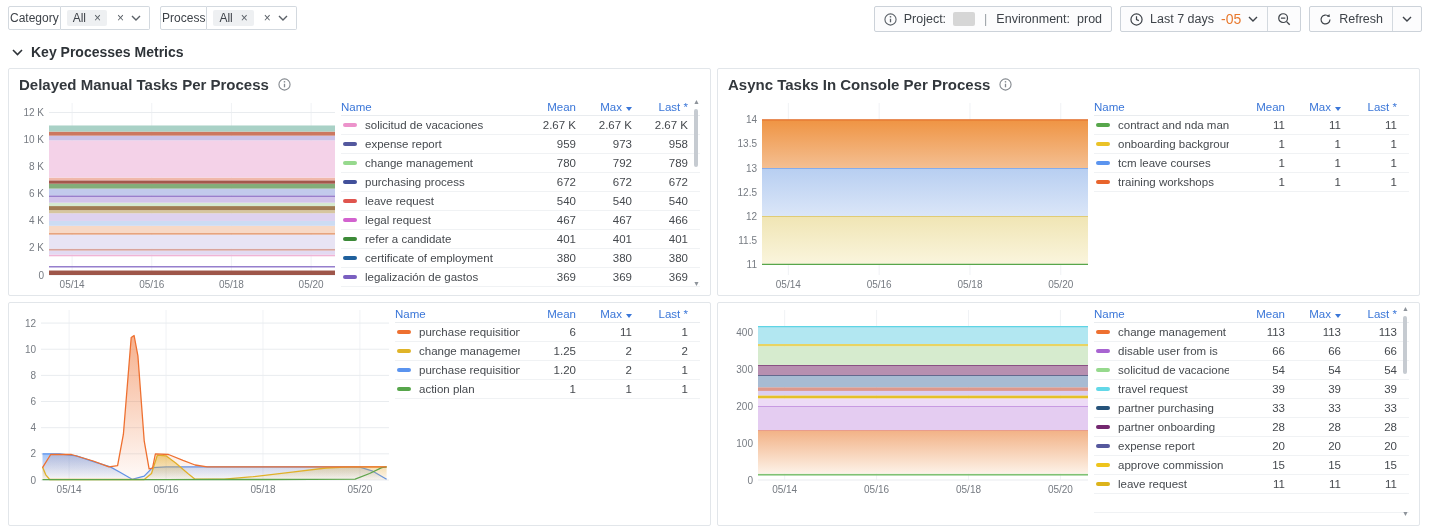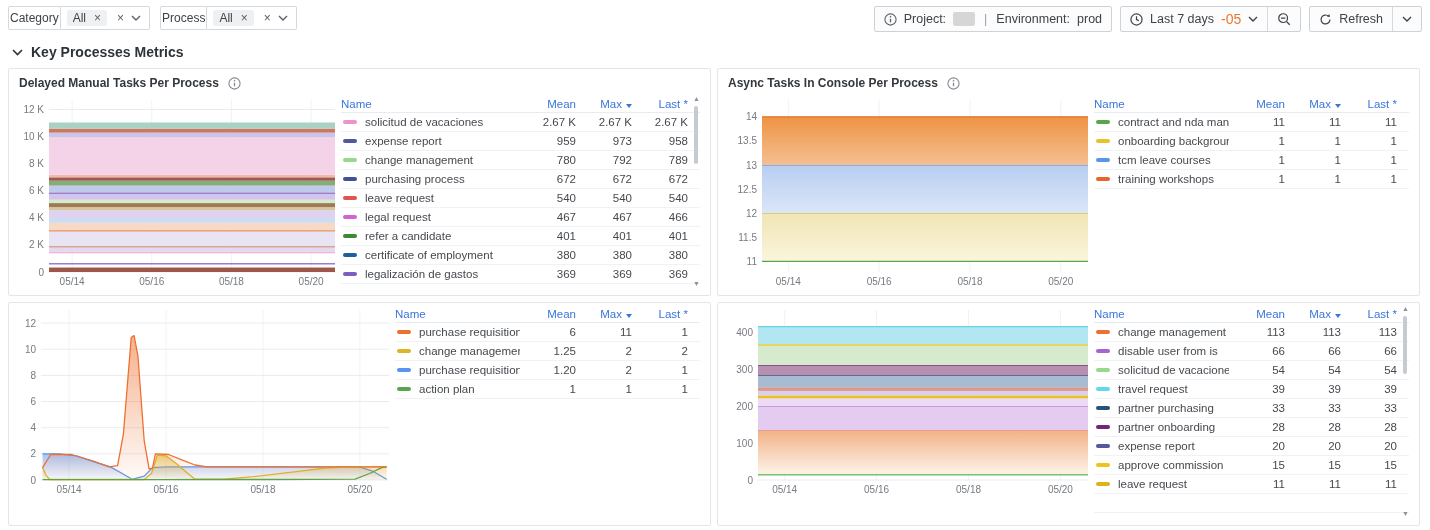--- a/index.html
+++ b/index.html
@@ -20,21 +20,21 @@
   .tb-seg + .tb-seg{border-left:1px solid #d3d9df;}
   .tz{color:#e8792e;font-size:14px;}
   .redact{display:inline-block;width:22px;height:14px;background:#d6d6d6;border-radius:2px;}
   .pipe{color:#9aa0a6;margin:0 2px;}
   .icon{display:inline-flex;align-items:center;}
   
   .section-head{display:flex;align-items:center;gap:8px;padding:10px 8px 8px 12px;font-size:14px;font-weight:700;color:#2e3338;}
   
   .grid{display:grid;grid-template-columns:703px 703px;grid-template-rows:228px 224px;gap:6px;padding:0 8px;}
   .panel{border:1px solid #e2e6ea;border-radius:2px;background:#fff;overflow:hidden;display:flex;flex-direction:column;}
-  .panel-head{display:flex;align-items:center;gap:9px;padding:7px 10px 3px;font-size:12px;font-weight:700;color:#33383d;}
+  .panel-head{display:flex;align-items:center;gap:9px;padding:7px 10px 3px;font-size:15px;font-weight:700;color:#33383d;}
   .panel-body{display:flex;flex:1;min-height:0;padding:0 4px 2px 4px;}
   .chart-host{flex:none;}
   
   .legend{flex:1;min-width:0;position:relative;overflow:hidden;margin:2px 6px 4px 2px;font-size:11.5px;}
   .lg-row{display:flex;align-items:center;height:19px;border-bottom:1px solid #f0f2f4;padding-right:12px;}
   .lg-head{color:#3a76d8;border-bottom:1px solid #e9ecef;height:18px;font-weight:400;}
   .lg-name{flex:1;display:flex;align-items:center;min-width:0;white-space:nowrap;overflow:hidden;color:#45494e;}
   .lg-head .lg-name{color:#3a76d8;}
   .swatch{flex:none;width:14px;height:4px;border-radius:2px;margin:0 8px 0 2px;}
   .lg-num{width:56px;text-align:right;color:#45494e;flex:none;}

